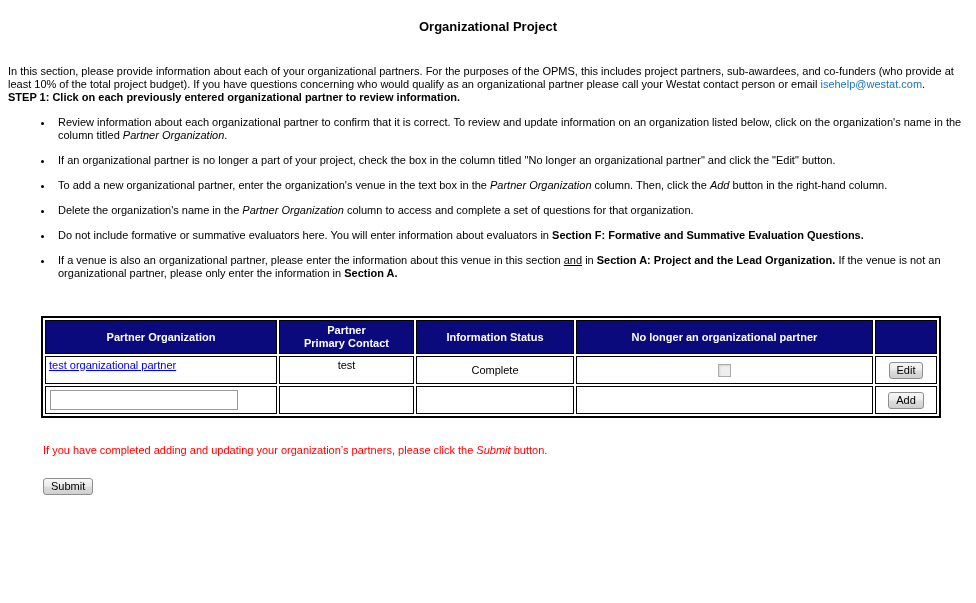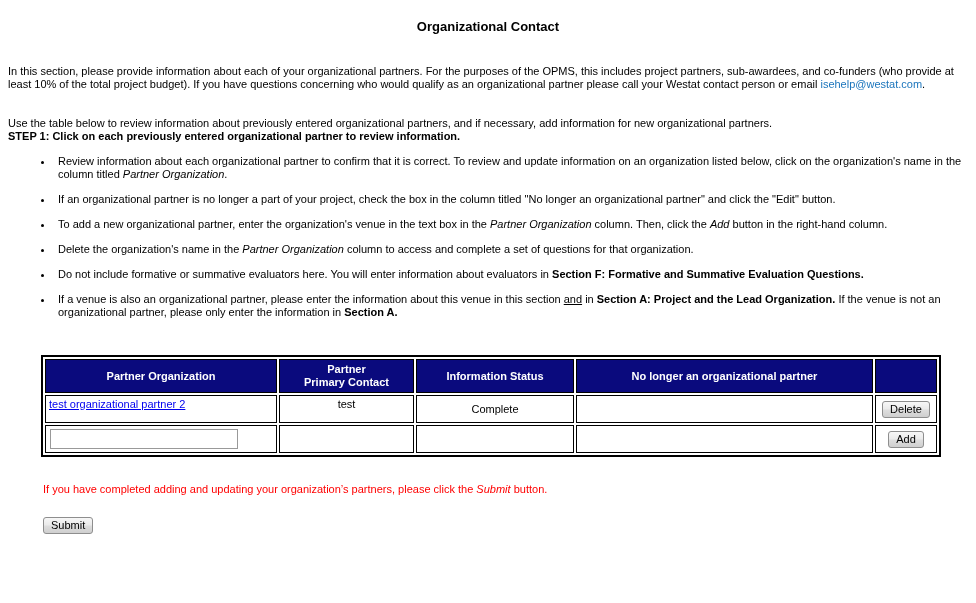--- a/index.html
+++ b/index.html
@@ -109,27 +109,26 @@
     margin: 26px 0 0 35px;
   }
 
   .submit-row { margin: 21px 0 0 35px; }
 </style>
 </head>
 <body>
 
 <div class="page">
 
-  <div class="title">Organizational Contact</div>
+  <div class="title">Organizational Project</div>
 
   <div class="para">
     <span>In this section, please provide information about each of your organizational partners. For the purposes of the OPMS, this includes project partners, sub-awardees, and co-funders (who provide at least 10% of the total project budget). If you have questions concerning who would qualify as an organizational partner please call your Westat contact person or email </span><a class="email-link">isehelp@westat.com</a><span>.</span>
   </div>
 
-  <div class="para-tight para">Use the table below to review information about previously entered organizational partners, and if necessary, add information for new organizational partners.</div>
 
   <div class="step-heading">STEP 1: Click on each previously entered organizational partner to review information.</div>
 
   <ul class="step-list">
     <li>
       <span>Review information about each organizational partner to confirm that it is correct. To review and update information on an organization listed below, click on the organization's name in the column titled </span><i>Partner Organization</i><span>.</span>
     </li>
     <li>
       <span>If an organizational partner is no longer a part of your project, check the box in the column titled "No longer an organizational partner" and click the "Edit" button.</span>
     </li>
@@ -168,27 +167,29 @@
             <span>Primary Contact</span>
           </th>
           <th>Information Status</th>
           <th>No longer an organizational partner</th>
           <th></th>
         </tr>
       </thead>
       <tbody>
         <tr>
           <td class="cell-org">
-            <a class="org-link">test organizational partner 2</a>
+            <a class="org-link">test organizational partner</a>
           </td>
           <td class="cell-contact">test</td>
           <td class="cell-status">Complete</td>
-          <td class="cell-nolonger"></td>
+          <td class="cell-nolonger">
+            <span class="checkbox"></span>
+          </td>
           <td class="cell-action">
-            <button class="btn">Delete</button>
+            <button class="btn">Edit</button>
           </td>
         </tr>
         <tr>
           <td class="cell-org cell-addrow">
             <input class="new-partner" type="text" value="" style="">
           </td>
           <td class="cell-contact cell-addrow"></td>
           <td class="cell-status cell-addrow"></td>
           <td class="cell-nolonger cell-addrow"></td>
           <td class="cell-action cell-addrow">

